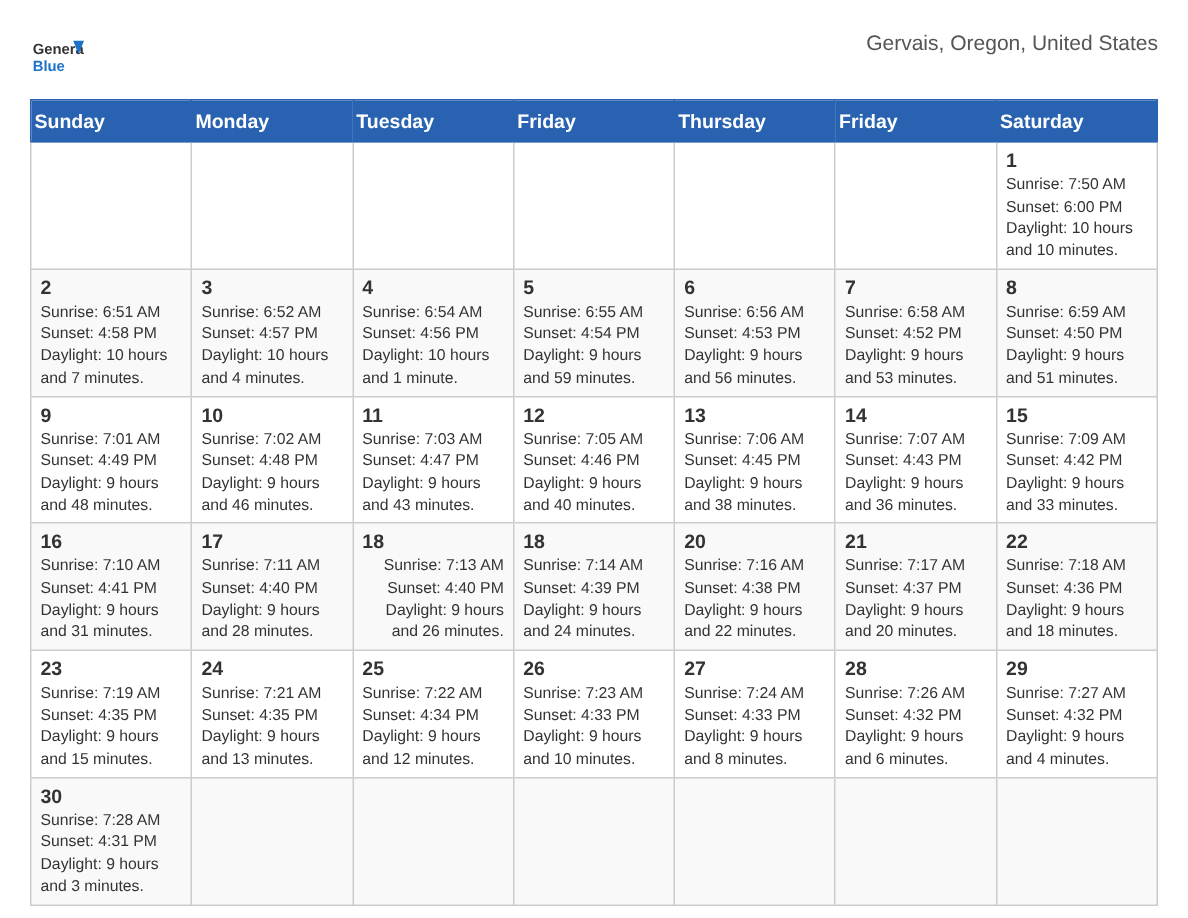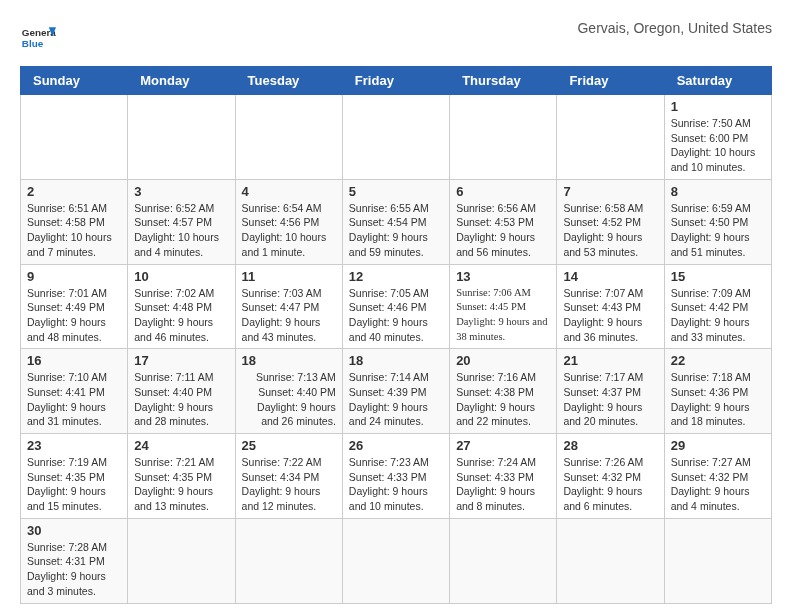--- a/index.html
+++ b/index.html
@@ -40,21 +40,21 @@
     .calendar {
       width: 100%;
       border-collapse: collapse;
       border: 1px solid #ccc;
     }
     .calendar th {
       background: #2962b0;
       color: #fff;
       font-size: 13px;
       font-weight: bold;
-      padding: 6px 12px;
+      padding: 6px 2px;
       text-align: left;
       border: 1px solid #2962b0;
     }
     .calendar td {
       border: 1px solid #ccc;
       vertical-align: top;
       padding: 4px 6px;
       width: calc(100% / 7);
       min-height: 80px;
       font-size: 11px;
@@ -188,21 +188,21 @@
 Daylight: 9 hours and 43 minutes.</div>
         </td>
         <td>
           <span class="day-num">12</span>
           <div class="day-info" style="white-space: pre-line;">Sunrise: 7:05 AM
 Sunset: 4:46 PM
 Daylight: 9 hours and 40 minutes.</div>
         </td>
         <td>
           <span class="day-num">13</span>
-          <div class="day-info" style="white-space: pre-line; font-family: Liberation Serif, serif;">Sunrise: 7:06 AM
+          <div class="day-info" style="white-space: pre-line;">Sunrise: 7:06 AM
 Sunset: 4:45 PM
 Daylight: 9 hours and 38 minutes.</div>
         </td>
         <td>
           <span class="day-num">14</span>
           <div class="day-info" style="white-space: pre-line;">Sunrise: 7:07 AM
 Sunset: 4:43 PM
 Daylight: 9 hours and 36 minutes.</div>
         </td>
         <td>

